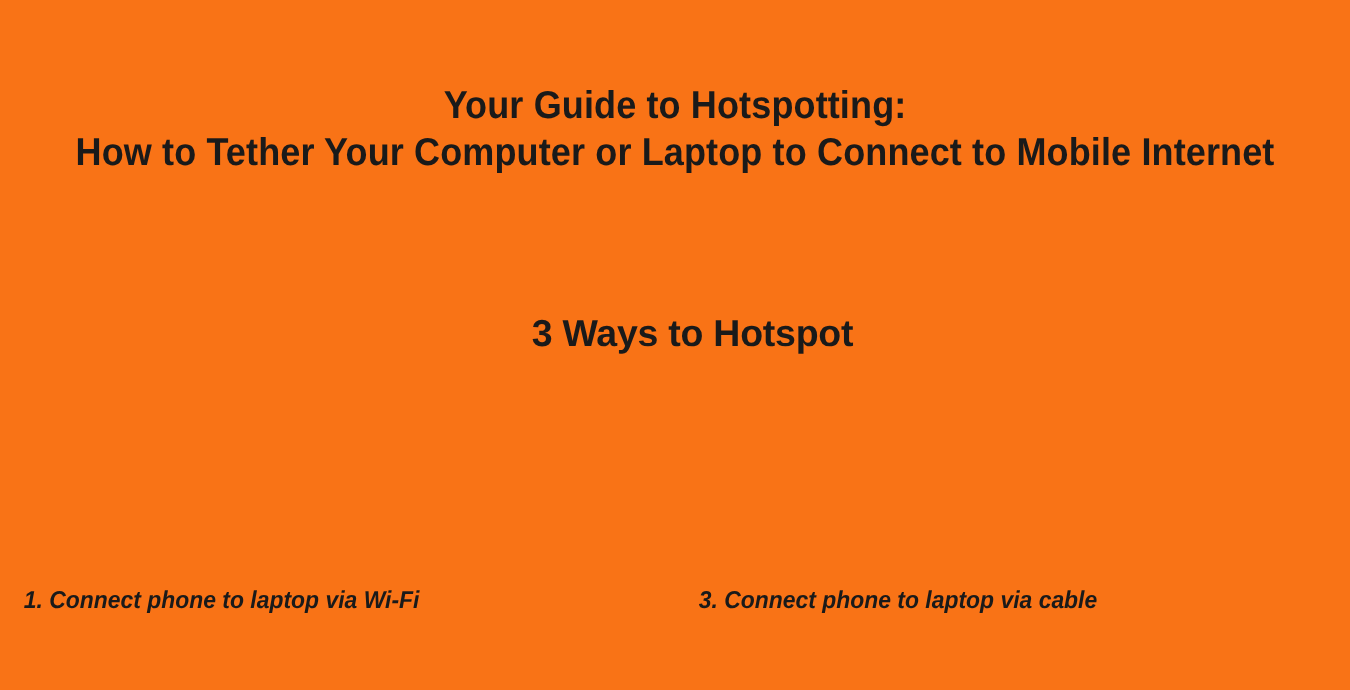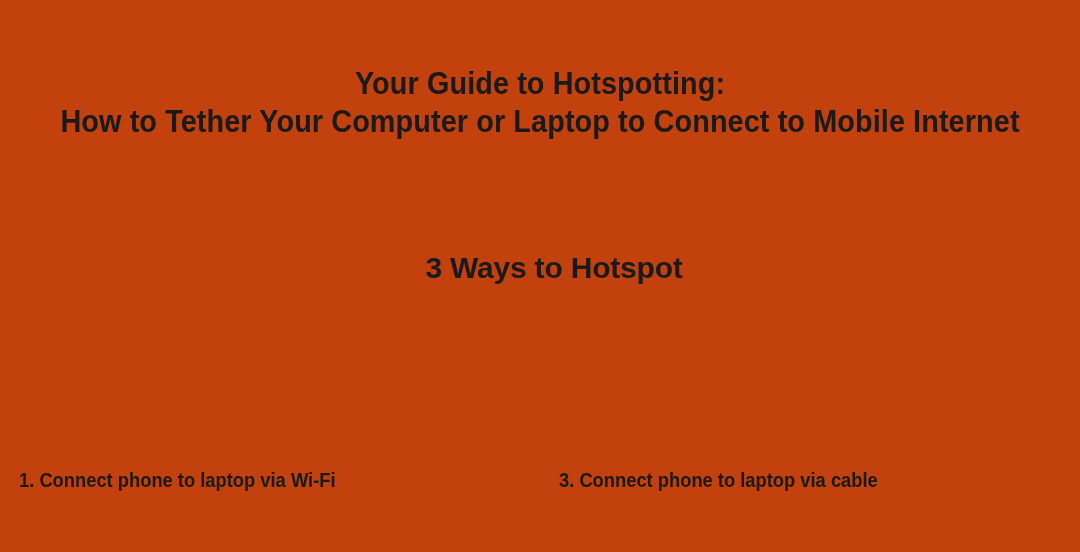--- a/index.html
+++ b/index.html
@@ -13,21 +13,21 @@
     height: 552px;
     overflow: hidden;
     font-family: "Liberation Sans", sans-serif;
     -webkit-font-smoothing: antialiased;
   }
 
   .page {
     position: relative;
     width: 1080px;
     height: 552px;
-    background: #c2410c;
+    background: #f97316;
   }
 
   
   .headline {
     position: absolute;
     left: 0;
     top: 44px;
     width: 1080px;
     text-align: center;
     color: #1a1a1a;
@@ -70,20 +70,21 @@
     display: flex;
     align-items: flex-end;
   }
   .method {
     flex: 1 1 0;
     height: 100%;
     display: flex;
     flex-direction: column;
     justify-content: flex-end;
     align-items: flex-end;
+    font-style: italic;
   }
 
   
   .method-figure {
     width: 100%;
     flex: 1 1 auto;
     background: transparent;
   }
 
   .method-caption {

